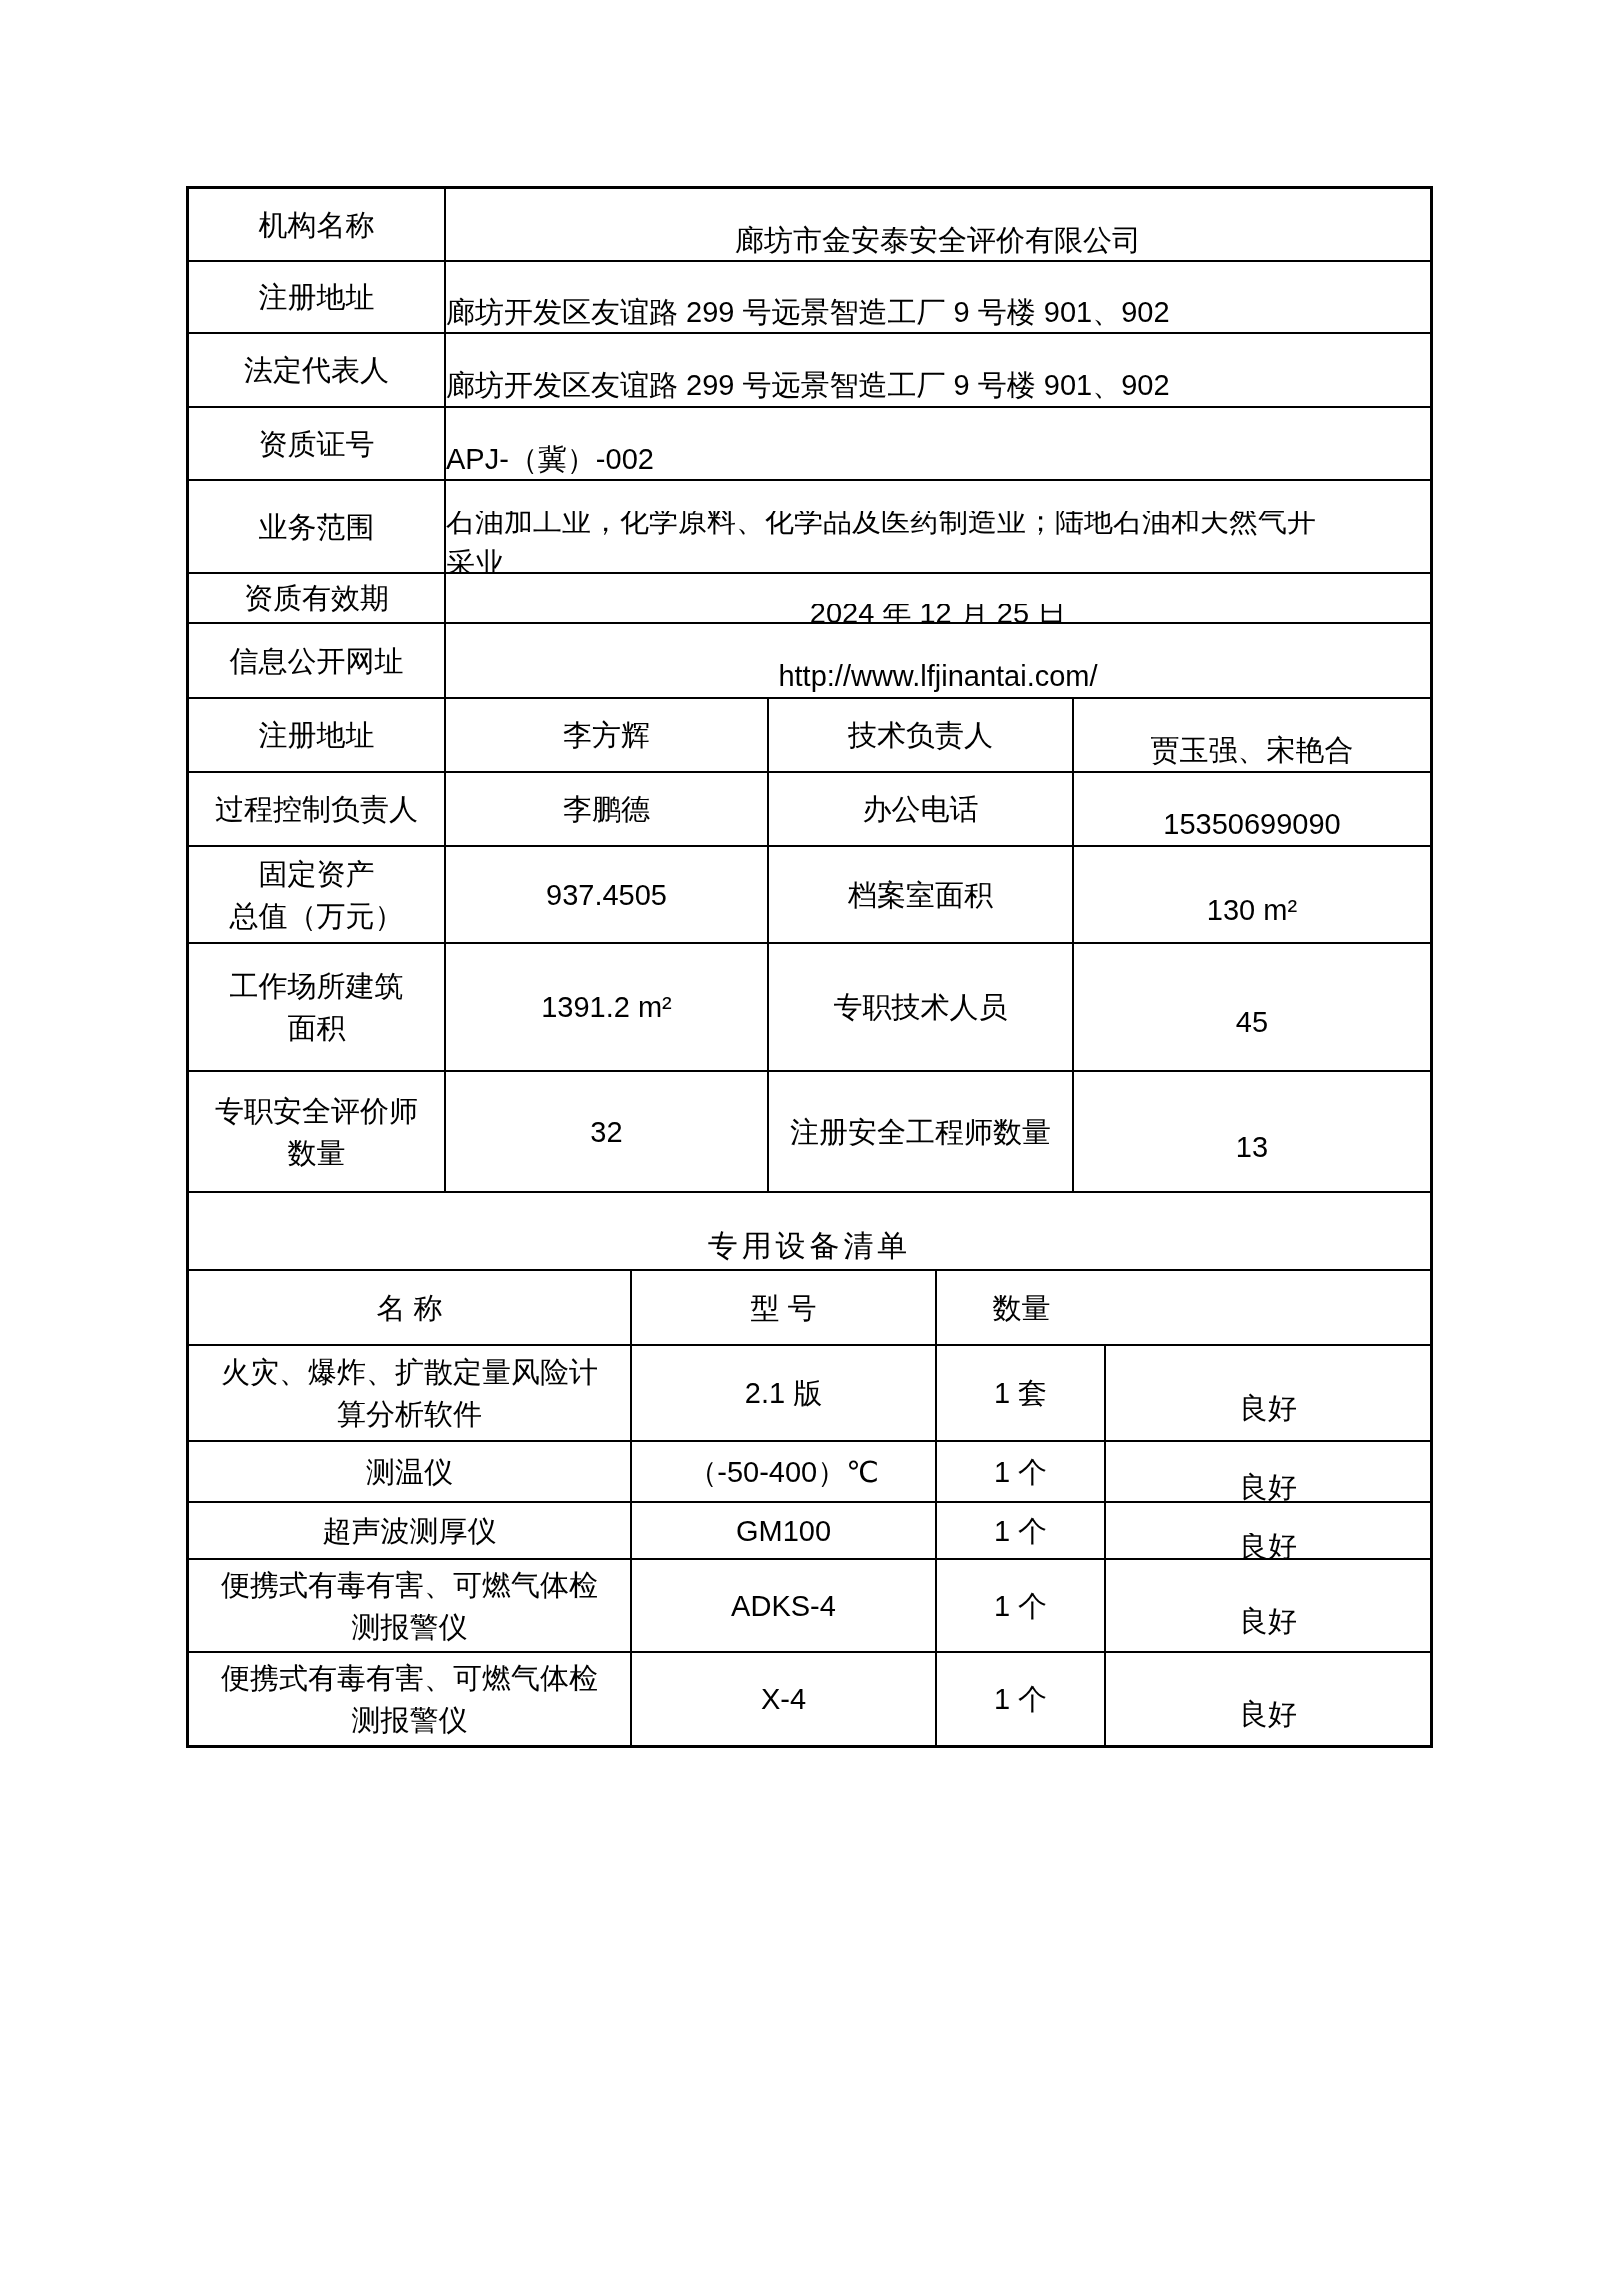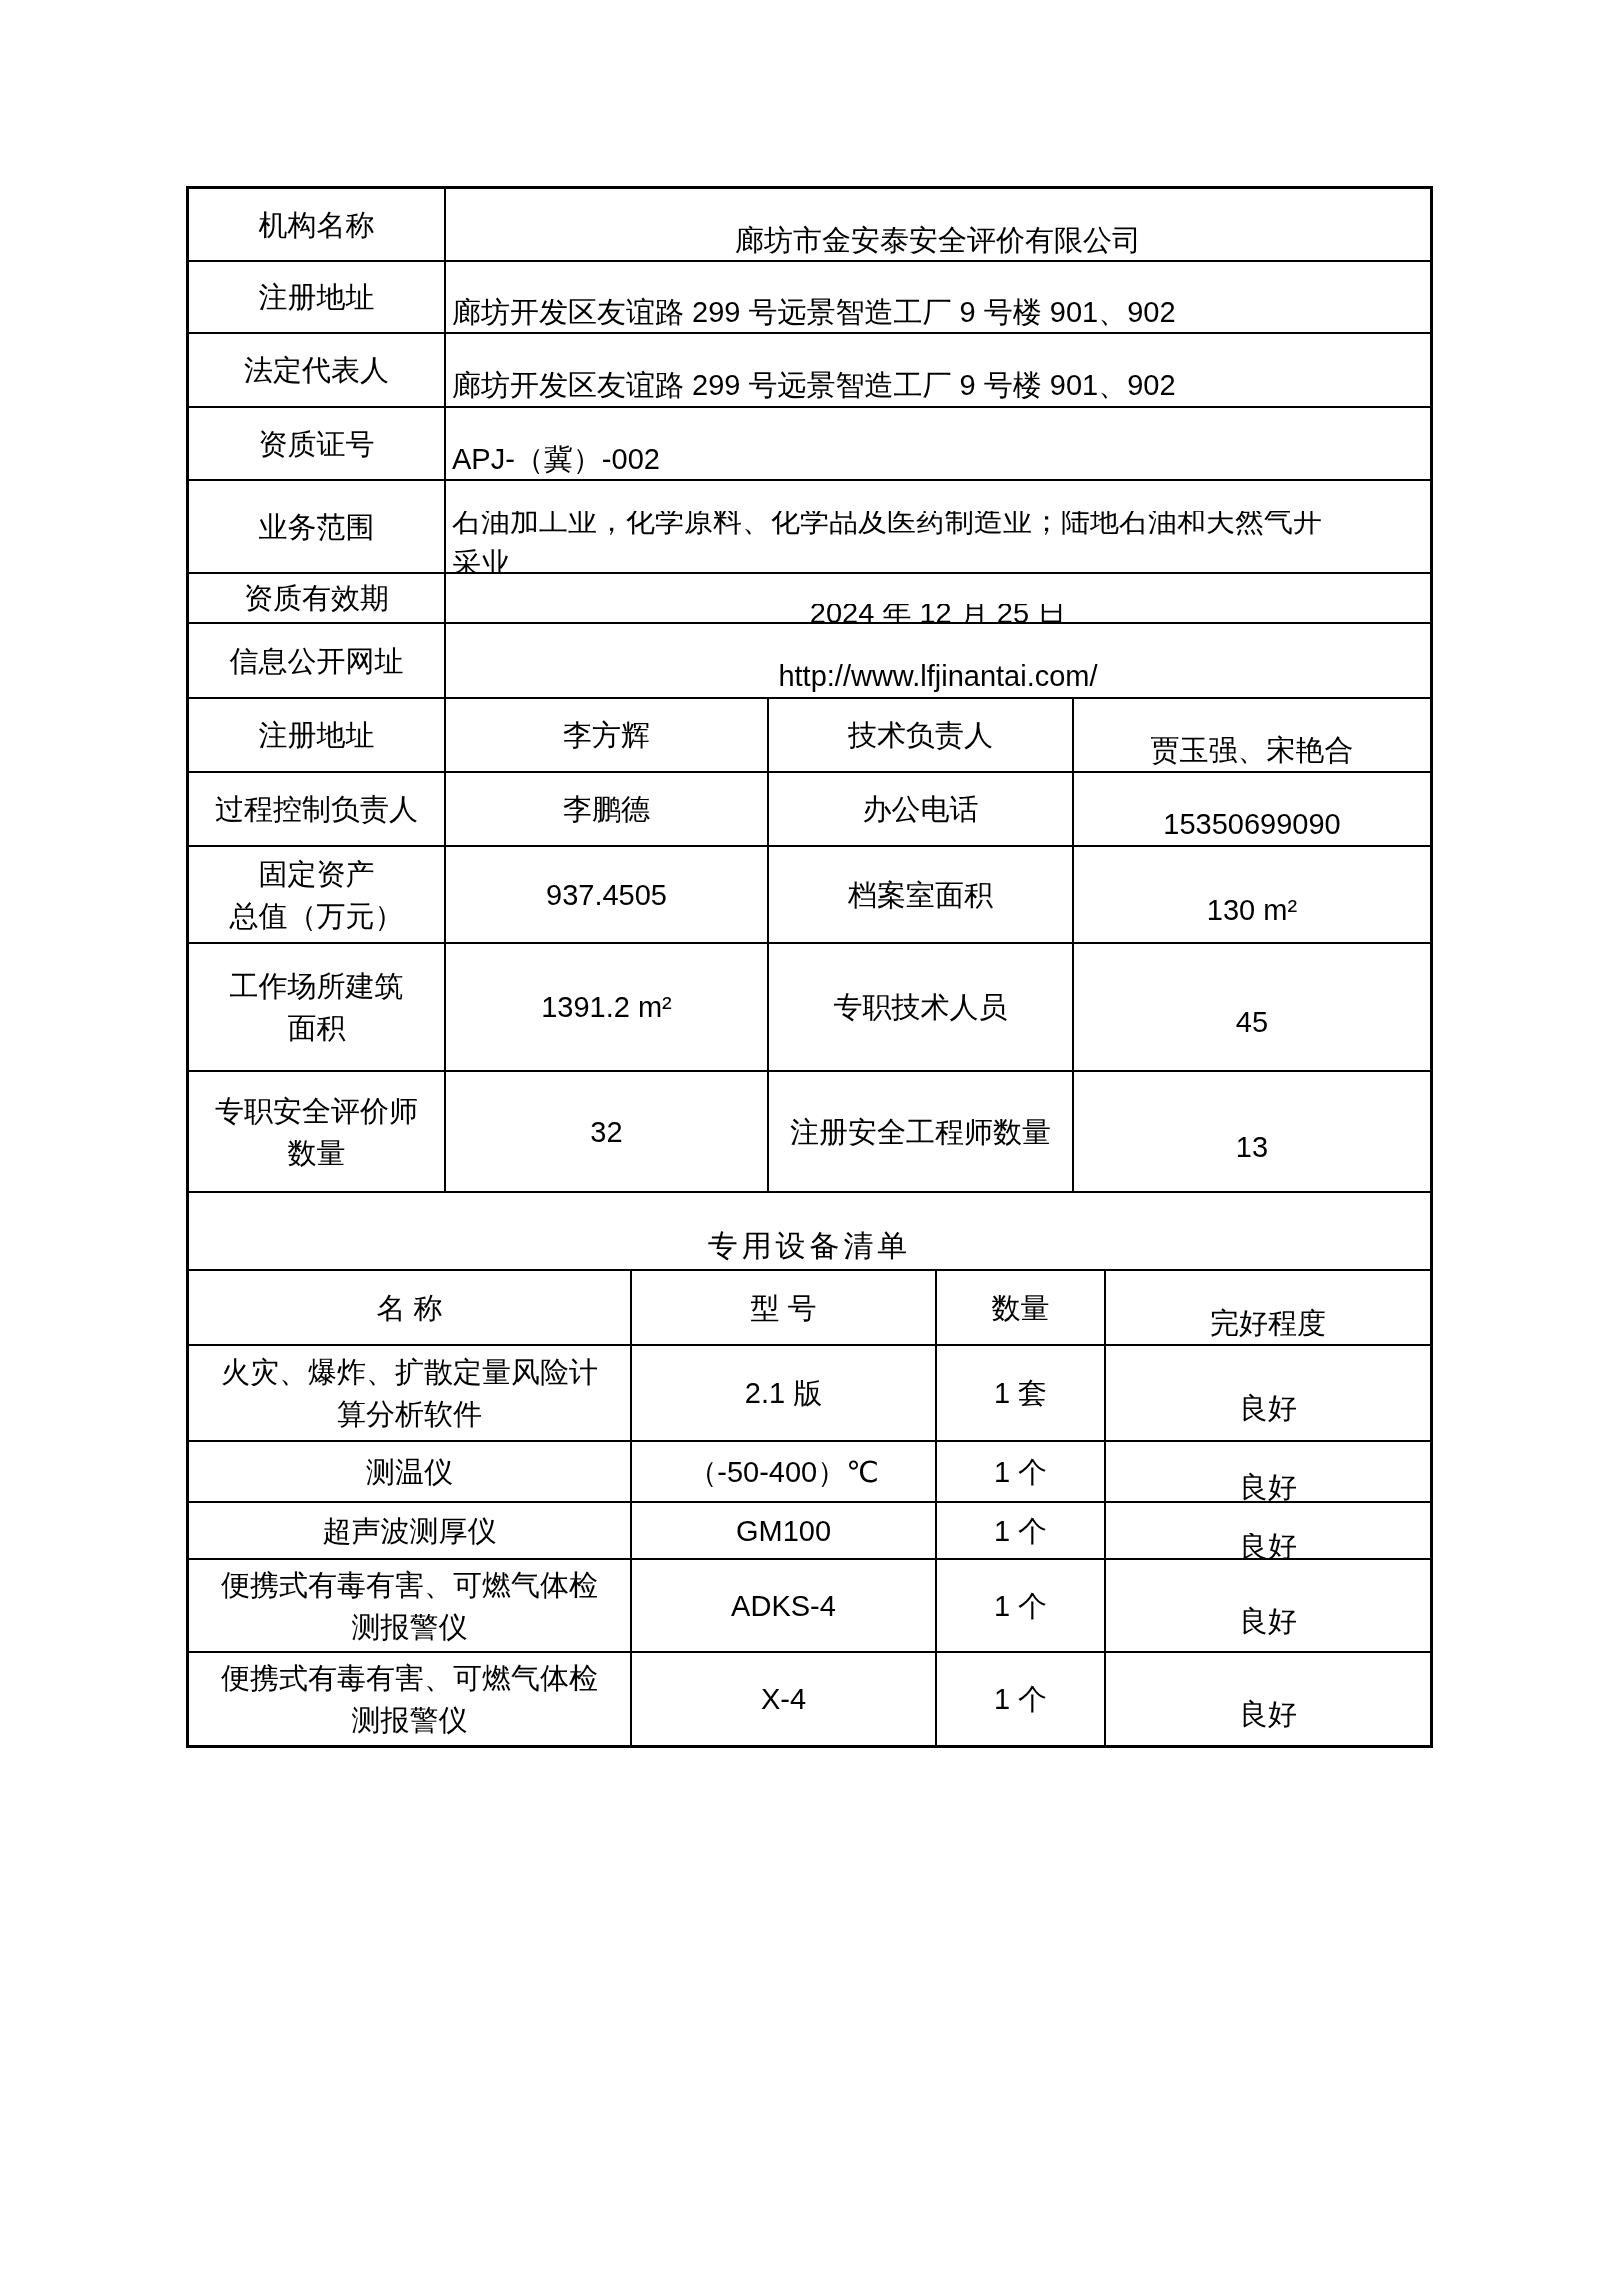--- a/index.html
+++ b/index.html
@@ -38,21 +38,21 @@
     text-align: center;
     white-space: pre-line;
     font-size: 29px;
     line-height: 42px;
     overflow: hidden;
   }
   .cell:last-child { border-right: none; }
   .cell.left {
     justify-content: flex-start;
     text-align: left;
-    padding: 0 6px;
+    padding: 0 0;
   }
   
   .w-label  { width: 257px; flex: 0 0 auto; }
   .w-val2   { width: 323px; flex: 0 0 auto; text-align: center; }
   .w-lab2   { width: 305px; flex: 0 0 auto; }
   .grow     { flex: 1 1 auto; margin-top: 30px; }
   
   .w-ename  { width: 443px; flex: 0 0 auto; }
   .w-emodel { width: 305px; flex: 0 0 auto; }
   .w-eqty   { width: 169px; flex: 0 0 auto; }
@@ -131,21 +131,20 @@
   </div>
 
   <div class="row" style="height:78px">
     <div class="cell grow section-title-cell">专用设备清单</div>
   </div>
 
   <div class="row" style="height:75px">
     <div class="cell w-ename">名 称</div>
     <div class="cell w-emodel">型 号</div>
     <div class="cell w-eqty">数量</div>
-    <div class="cell grow">完好程度</div>
   </div>
 
   <div class="row" style="height:96px">
     <div class="cell w-ename">火灾、爆炸、扩散定量风险计
 算分析软件</div>
     <div class="cell w-emodel">2.1 版</div>
     <div class="cell w-eqty">1 套</div>
     <div class="cell grow">良好</div>
   </div>
   <div class="row" style="height:61px">

